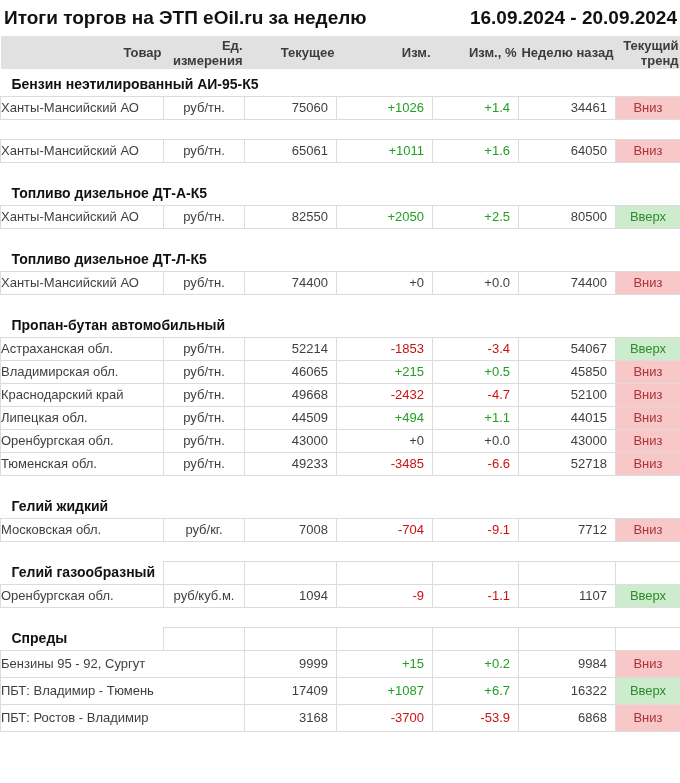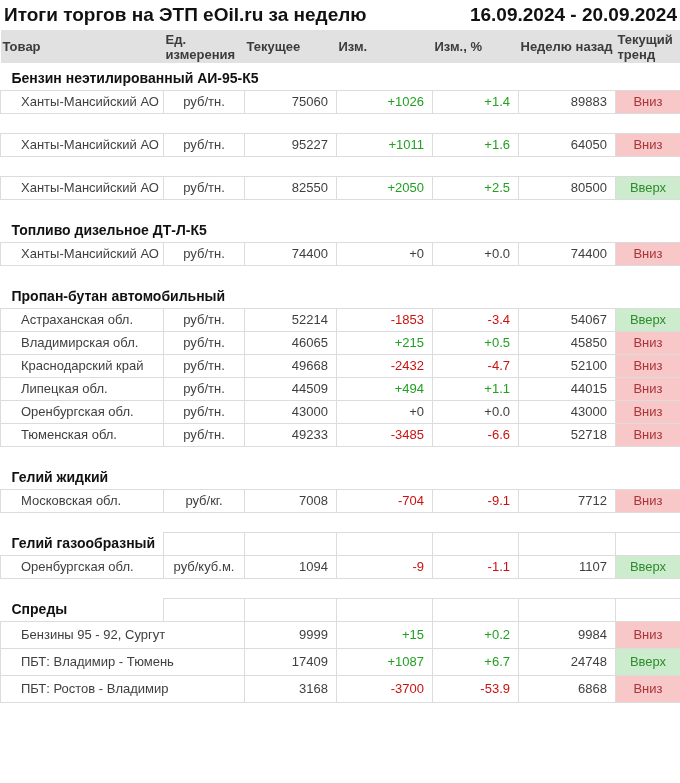--- a/index.html
+++ b/index.html
@@ -9,42 +9,42 @@
     font-family: "Liberation Sans", sans-serif;
     color: #3f3f3f;
   }
   .page { width: 680px; }
 
   
   .title-bar {
     display: flex;
     justify-content: space-between;
     align-items: center;
-    height: 30px;
+    height: 36px;
     padding: 0 3px 0 4px;
   }
   .page-title, .date-range {
     font-size: 19px;
     font-weight: bold;
     color: #111111;
     white-space: nowrap;
   }
 
   
   table {
     width: 680px;
     table-layout: fixed;
     border-collapse: collapse;
     font-size: 13px;
   }
   thead th {
     background: var(--header-bg, #e1e1e1);
     font-weight: bold;
     color: #3c3c3c;
-    text-align: left;
+    text-align: right;
     vertical-align: middle;
     height: 33px;
     line-height: 15px;
     padding: 1px 2px;
     font-size: 13px;
   }
   tr.gap-row td { height: 20px; border: none; background: #fff; }
   tr.gap-row.small td { height: 4px; }
 
   tr.sec-title-row td {
@@ -66,21 +66,21 @@
   }
 
   tr.data-row td {
     height: 23px;
     border: 1px solid #dcdcdc;
     vertical-align: middle;
     background: #ffffff;
   }
   tr.data-row.tall td { height: 27px; }
 
-  td.c-product { text-align: left; padding-left: 20px; white-space: nowrap; color: #3f3f3f; margin-left: 8px; }
+  td.c-product { text-align: left; padding-left: 0; white-space: nowrap; color: #3f3f3f; margin-left: 8px; }
   td.c-unit    { text-align: center; color: #3f3f3f; }
   td.c-num     { text-align: right; padding-right: 8px; color: #3f3f3f; }
 
   td.c-num.pos  { color: var(--pos, #22a022); }
   td.c-num.neg  { color: var(--neg, #cc1111); }
   td.c-num.zero { color: #3f3f3f; }
 
   td.c-trend {
     text-align: center;
     border: none;
@@ -125,37 +125,40 @@
         </tr>
         <tr class="sec-title-row">
           <td class="sec-label" colspan="7">Бензин неэтилированный АИ-95-К5</td>
         </tr>
         <tr class="data-row">
           <td class="c-product">Ханты-Мансийский АО</td>
           <td class="c-unit">руб/тн.</td>
           <td class="c-num">75060</td>
           <td class="c-num pos">+1026</td>
           <td class="c-num pos">+1.4</td>
-          <td class="c-num">89883</td>
+          <td class="c-num">34461</td>
           <td class="c-trend down">Вниз</td>
         </tr>
         <tr class="gap-row">
           <td class="" colspan="7"></td>
         </tr>
         <tr class="data-row">
           <td class="c-product">Ханты-Мансийский АО</td>
           <td class="c-unit">руб/тн.</td>
-          <td class="c-num">95227</td>
+          <td class="c-num">65061</td>
           <td class="c-num pos">+1011</td>
           <td class="c-num pos">+1.6</td>
           <td class="c-num">64050</td>
           <td class="c-trend down">Вниз</td>
         </tr>
         <tr class="gap-row">
           <td class="" colspan="7"></td>
+        </tr>
+        <tr class="sec-title-row">
+          <td class="sec-label" colspan="7">Топливо дизельное ДТ-А-К5</td>
         </tr>
         <tr class="data-row">
           <td class="c-product">Ханты-Мансийский АО</td>
           <td class="c-unit">руб/тн.</td>
           <td class="c-num">82550</td>
           <td class="c-num pos">+2050</td>
           <td class="c-num pos">+2.5</td>
           <td class="c-num">80500</td>
           <td class="c-trend up">Вверх</td>
         </tr>
@@ -288,21 +291,21 @@
           <td class="c-num pos">+15</td>
           <td class="c-num pos">+0.2</td>
           <td class="c-num">9984</td>
           <td class="c-trend down">Вниз</td>
         </tr>
         <tr class="data-row tall">
           <td class="c-product" colspan="2">ПБТ: Владимир - Тюмень</td>
           <td class="c-num">17409</td>
           <td class="c-num pos">+1087</td>
           <td class="c-num pos">+6.7</td>
-          <td class="c-num">24748</td>
+          <td class="c-num">16322</td>
           <td class="c-trend up">Вверх</td>
         </tr>
         <tr class="data-row tall">
           <td class="c-product" colspan="2">ПБТ: Ростов - Владимир</td>
           <td class="c-num">3168</td>
           <td class="c-num neg">-3700</td>
           <td class="c-num neg">-53.9</td>
           <td class="c-num">6868</td>
           <td class="c-trend down">Вниз</td>
         </tr>

